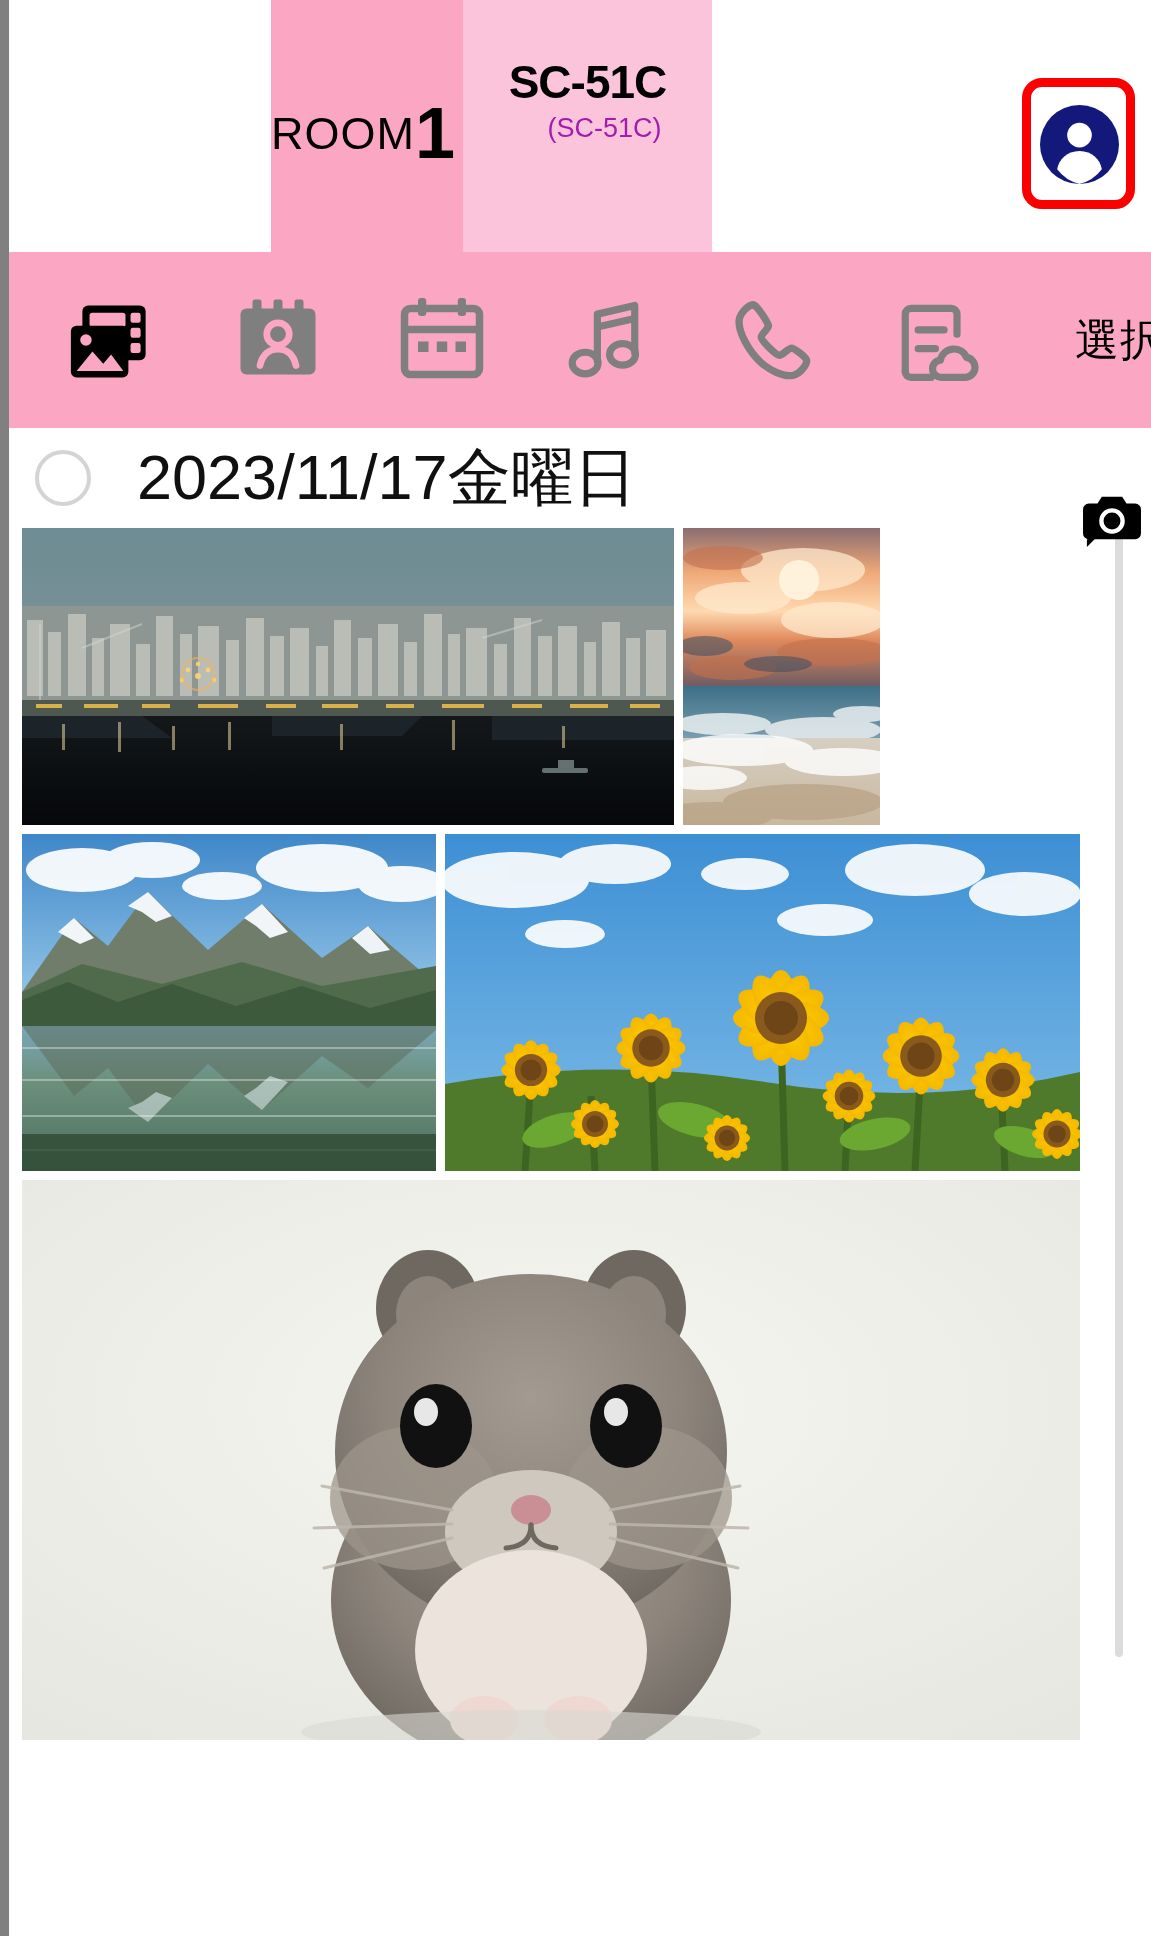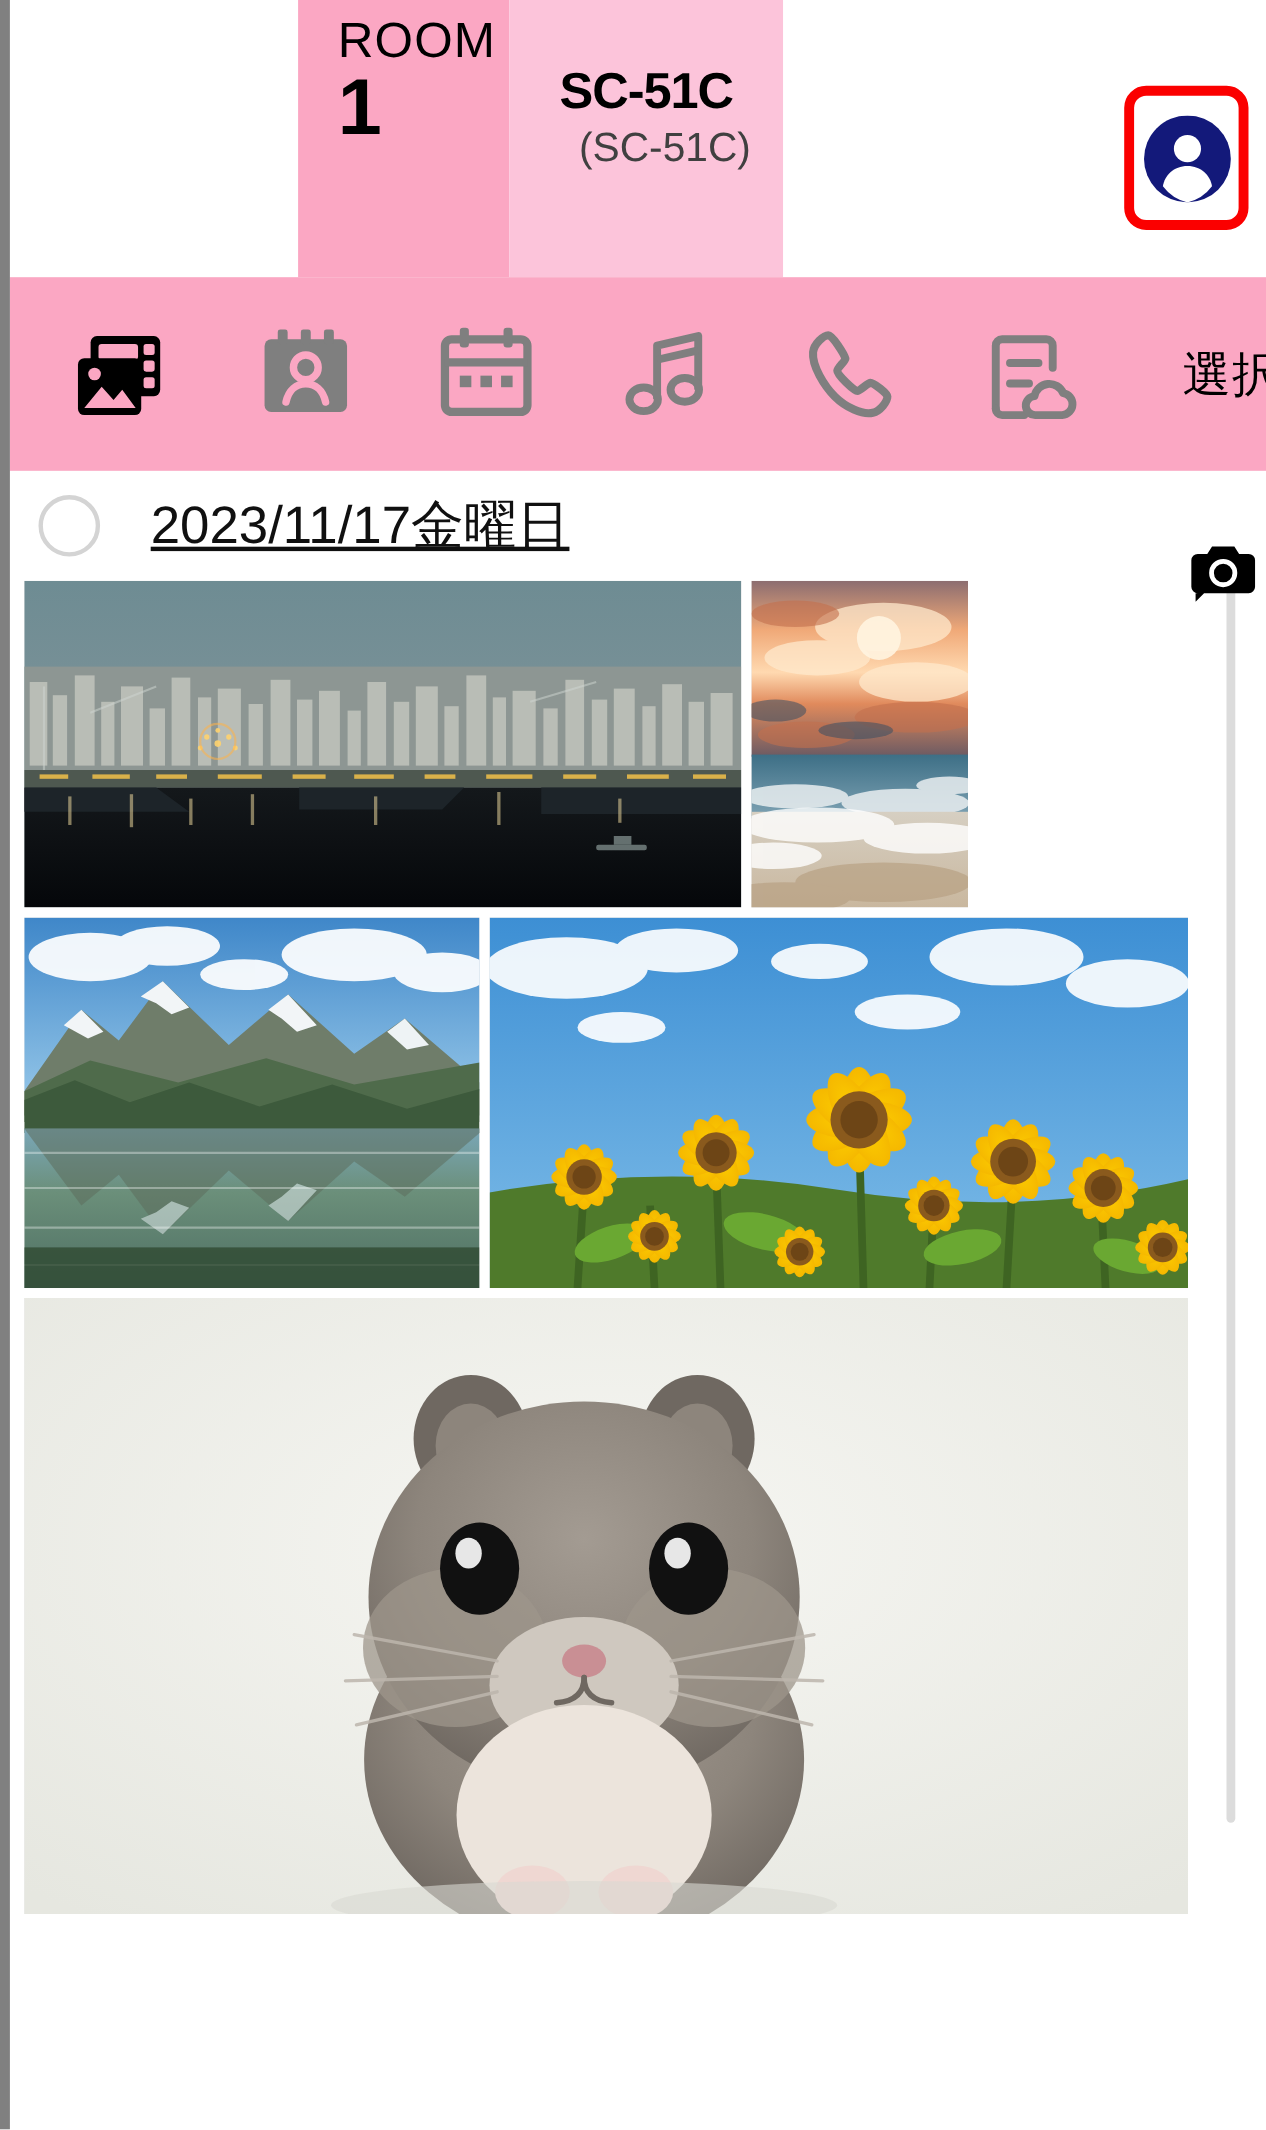--- a/index.html
+++ b/index.html
@@ -27,26 +27,25 @@
     background: #ffffff;
     display: flex;
     align-items: stretch;
   }
   .header-spacer-left { width: 262px; flex: 0 0 262px; background:#ffffff; }
   .room-block {
     width: 192px;
     flex: 0 0 192px;
     background: #fba7c3;
     display: flex;
-    flex-direction: column;
-    align-items: flex-start;
+    flex-direction: row;
+    align-items: center;
     justify-content: flex-start;
     padding-top: 14px;
     box-sizing: border-box;
-    padding-left: 36px;
   }
   .room-label {
     font-size: 45px;
     letter-spacing: 1px;
     color: #000000;
     line-height: 1.0;
     font-weight: 400;
   }
   .room-number {
     font-size: 72px;
@@ -67,22 +66,22 @@
     box-sizing: border-box;
   }
   .model-name {
     font-size: 46px;
     font-weight: 700;
     color: #000000;
     line-height: 1.05;
     letter-spacing: -1px;
   }
   .model-sub {
-    font-size: 37px;
-    color: #404040;
+    font-size: 27px;
+    color: #a21caf;
     line-height: 1.2;
     margin-top: 6px;
     margin-left: 34px;
   }
   .header-spacer-right { flex: 1 1 auto; background:#ffffff; }
 
   
   .avatar-highlight {
     position: absolute;
     left: 1013px;
@@ -145,25 +144,24 @@
   .date-check {
     width: 56px;
     height: 56px;
     border: 4px solid #d4d4d4;
     border-radius: 50%;
     box-sizing: border-box;
     flex: 0 0 auto;
   }
   .date-text {
     margin-left: 46px;
-    font-size: 48px;
+    font-size: 63px;
     color: #101010;
     letter-spacing: 0px;
     white-space: nowrap;
-    text-decoration: underline;
   }
 
   
   .grid {
     position: relative;
     padding: 0 0 0 13px;
     background: #ffffff;
   }
   .grid-row {
     display: flex;

